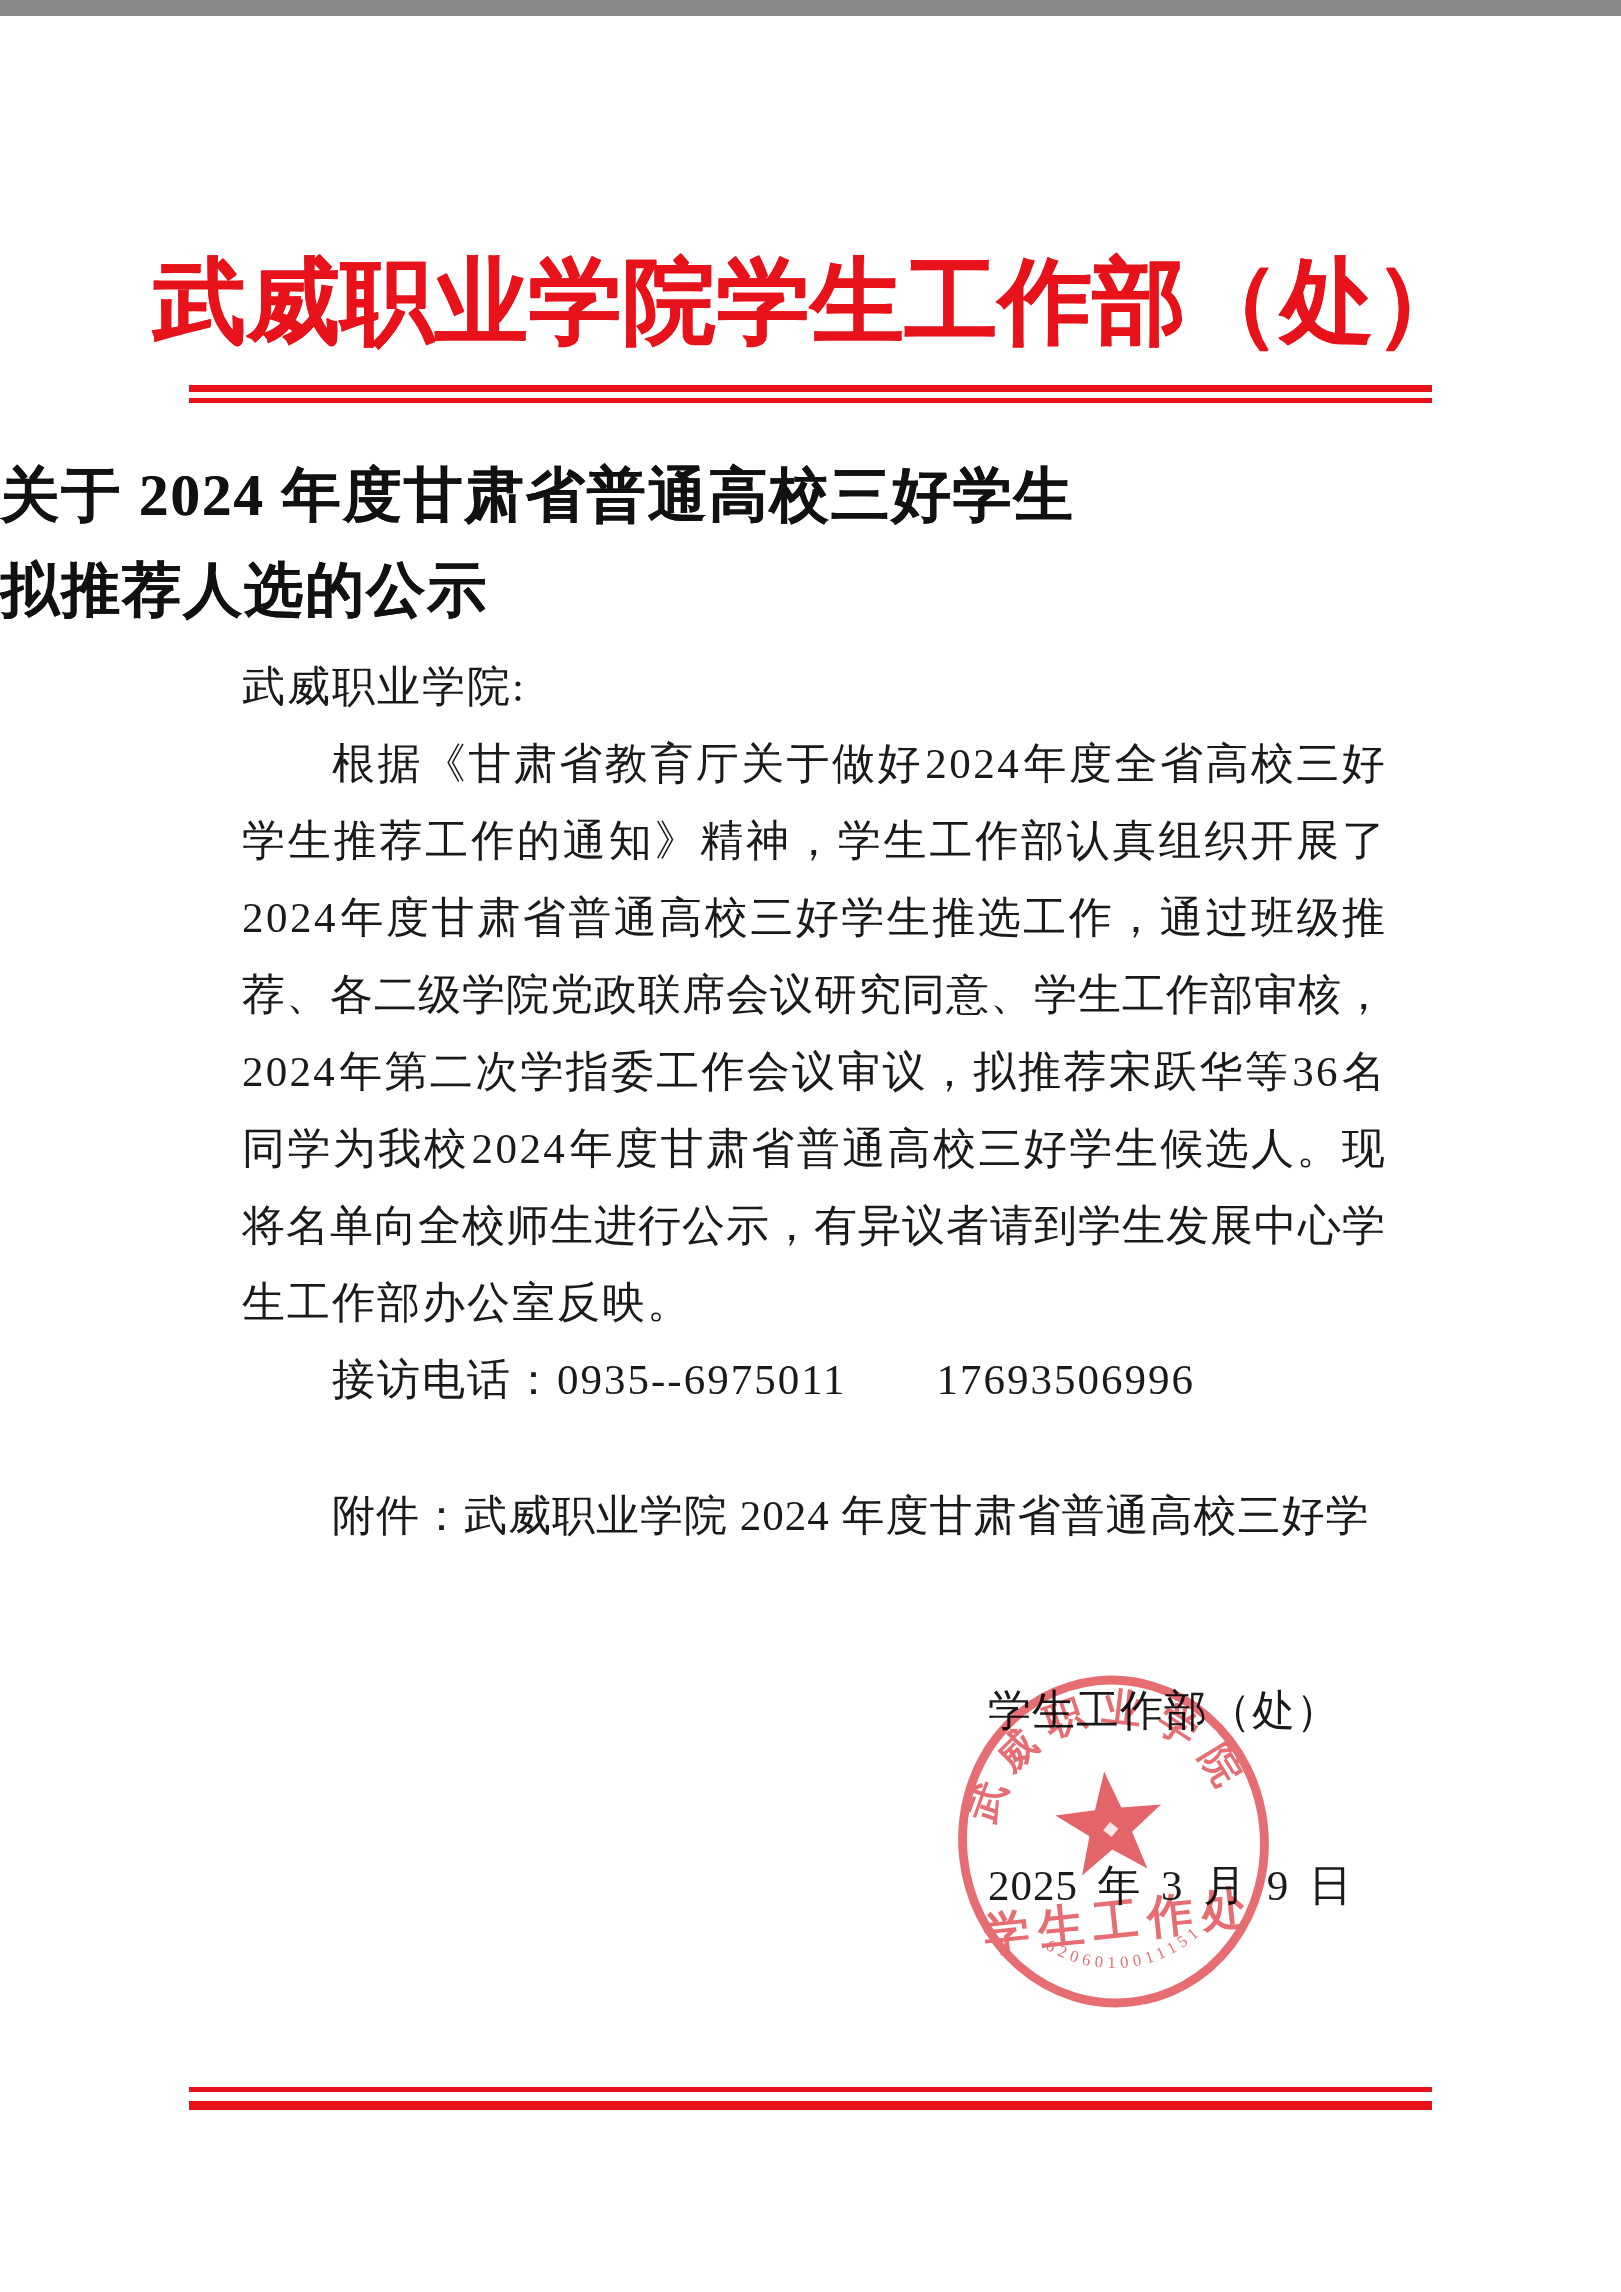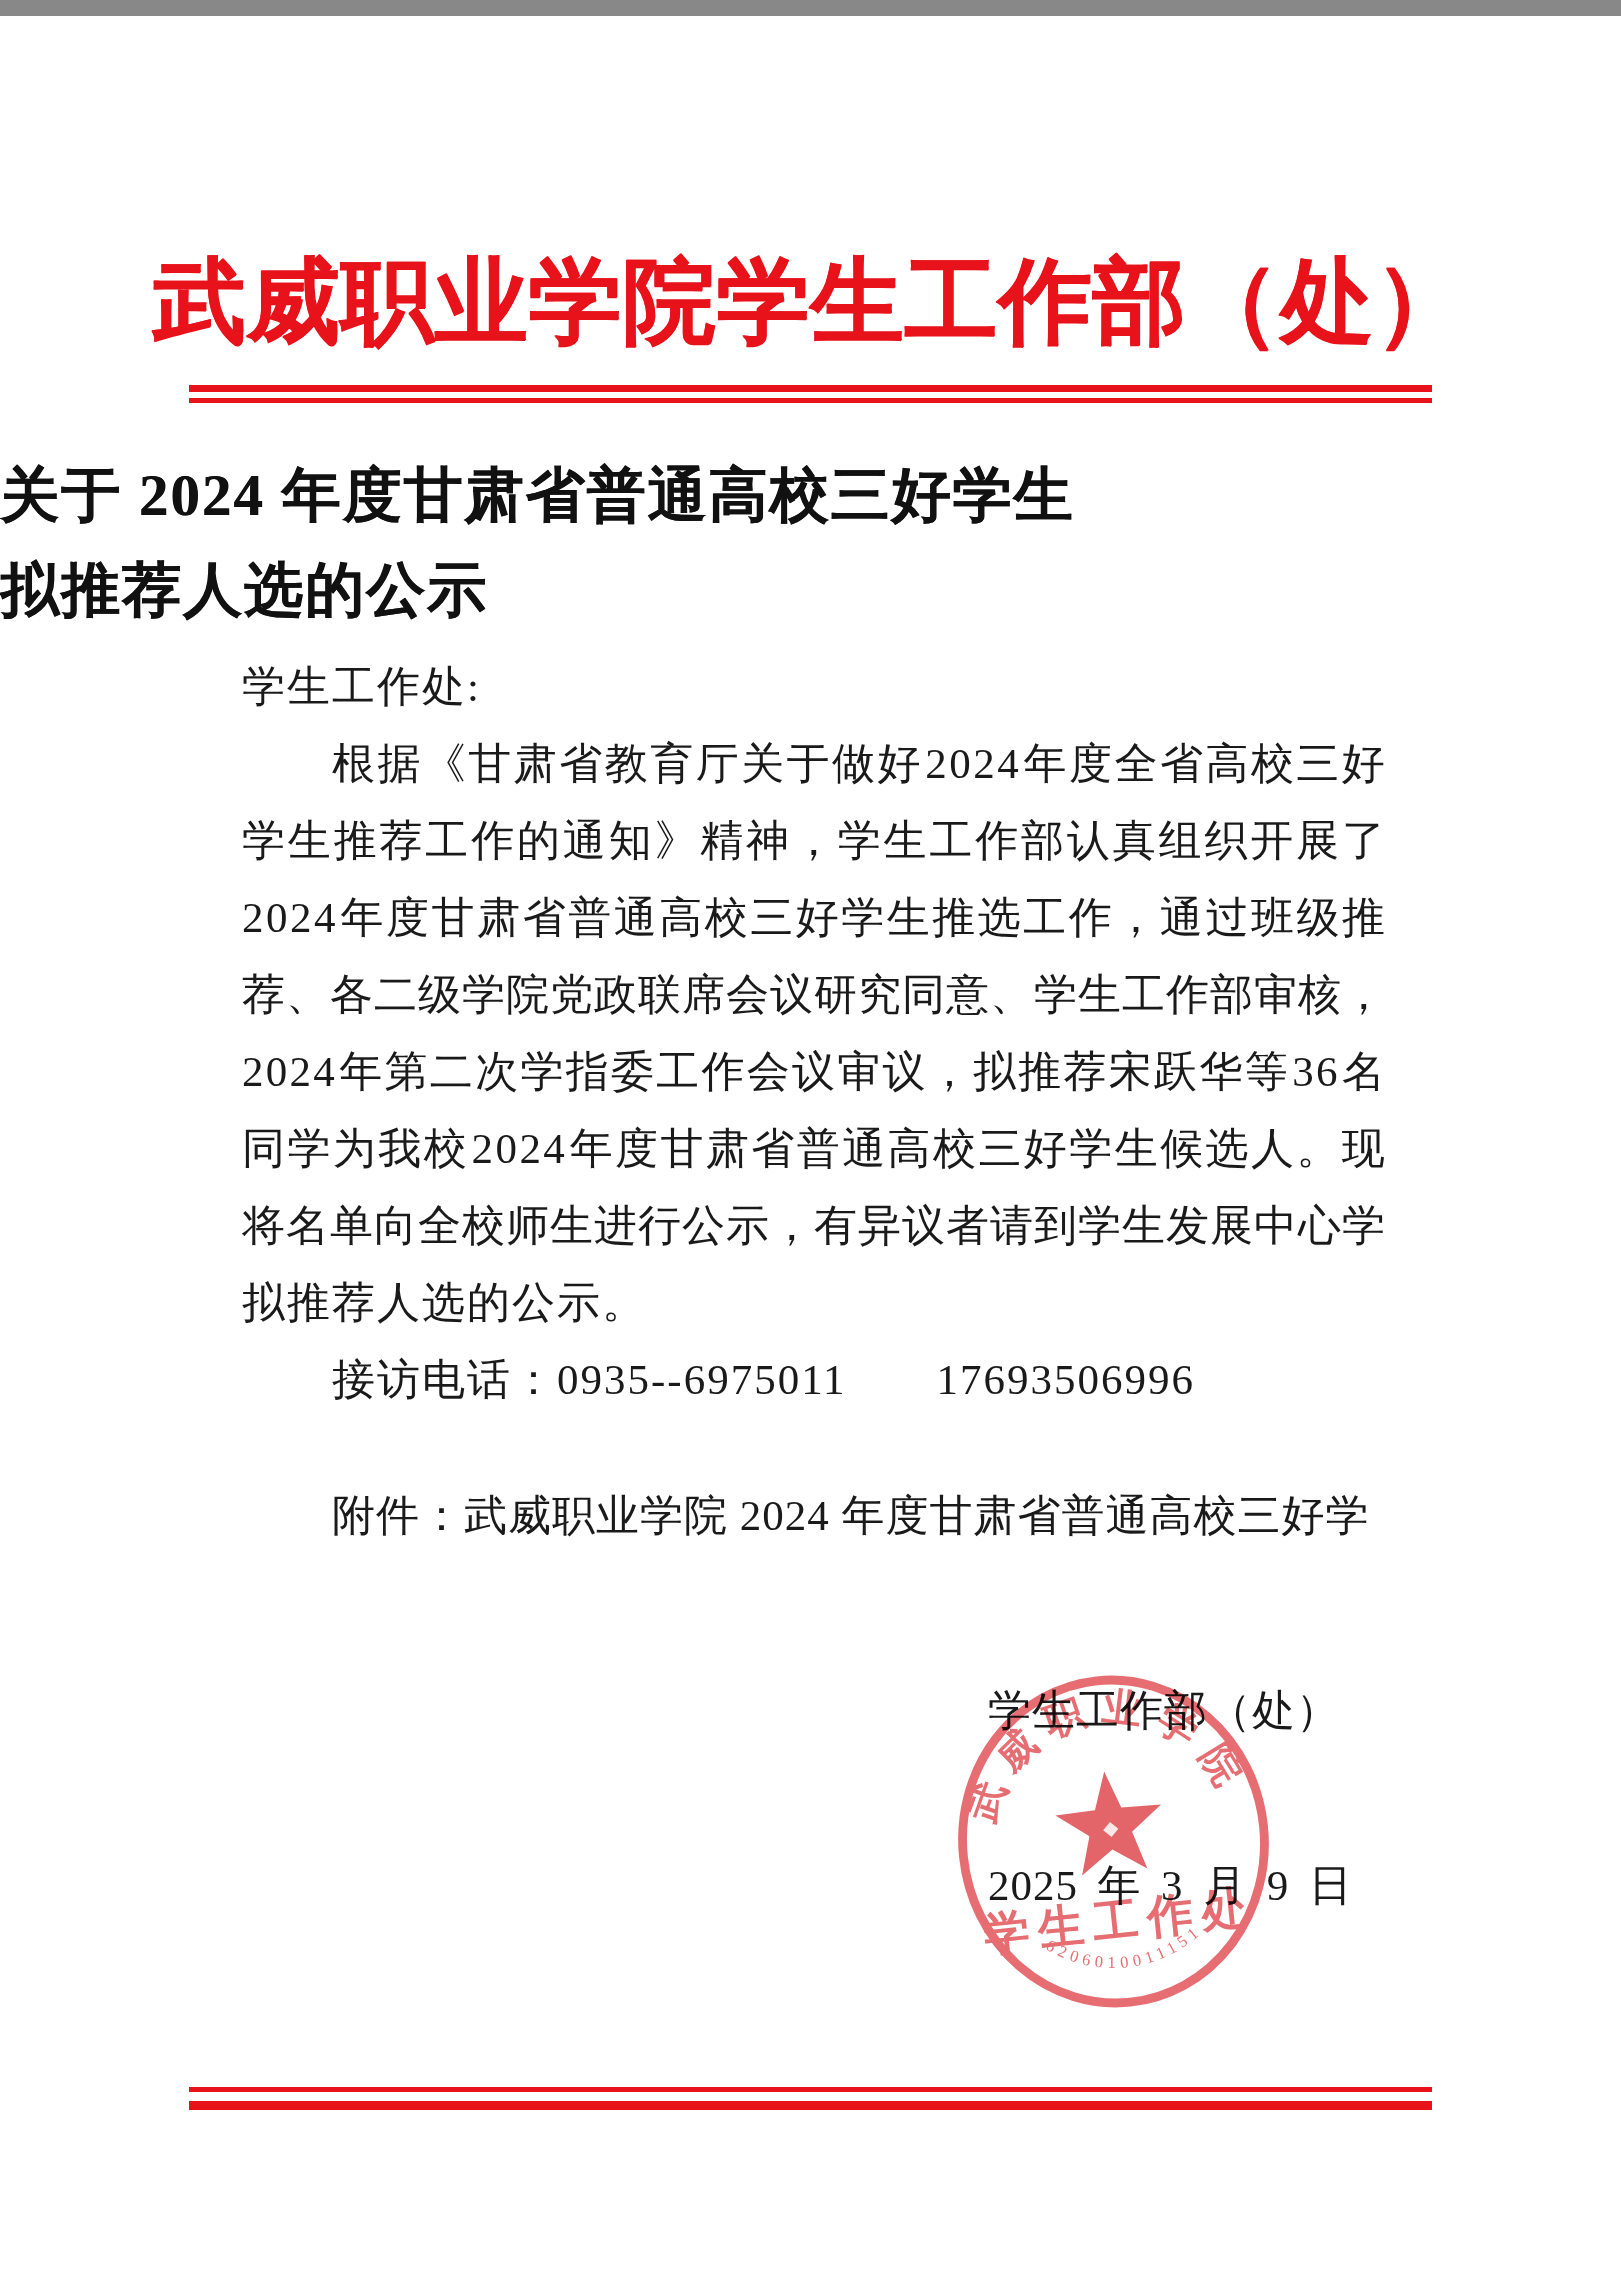--- a/index.html
+++ b/index.html
@@ -81,21 +81,21 @@
   <div class="org-title">武威职业学院学生工作部（处）</div>
   <div class="rule rule-top-thick"></div>
   <div class="rule rule-top-thin"></div>
 
   <div class="doc-title">
     <div>关于 2024 年度甘肃省普通高校三好学生</div>
     <div>拟推荐人选的公示</div>
   </div>
 
   <div class="body-block">
-    <div class="line">学生工作处:</div>
+    <div class="line">武威职业学院:</div>
     <div class="line just indent-2">
         <span>根</span>
         <span>据</span>
         <span>《</span>
         <span>甘</span>
         <span>肃</span>
         <span>省</span>
         <span>教</span>
         <span>育</span>
         <span>厅</span>
@@ -288,21 +288,21 @@
         <span>请</span>
         <span>到</span>
         <span>学</span>
         <span>生</span>
         <span>发</span>
         <span>展</span>
         <span>中</span>
         <span>心</span>
         <span>学</span>
       </div>
-    <div class="line">拟推荐人选的公示。</div>
+    <div class="line">生工作部办公室反映。</div>
     <div class="line indent-2">接访电话：0935--6975011　　17693506996</div>
     <div class="spacer"></div>
     <div class="line indent-2" style="letter-spacing:1px">附件：武威职业学院 2024 年度甘肃省普通高校三好学</div>
   </div>
 
   <div class="sig-dept">学生工作部（处）</div>
   <div class="sig-date">2025 年 3 月 9 日</div>
 
   <svg class="stamp" viewBox="0 0 340 350">
     <ellipse cx="170" cy="175" rx="154" ry="165" fill="none" stroke="#e15156" stroke-width="9"></ellipse>

